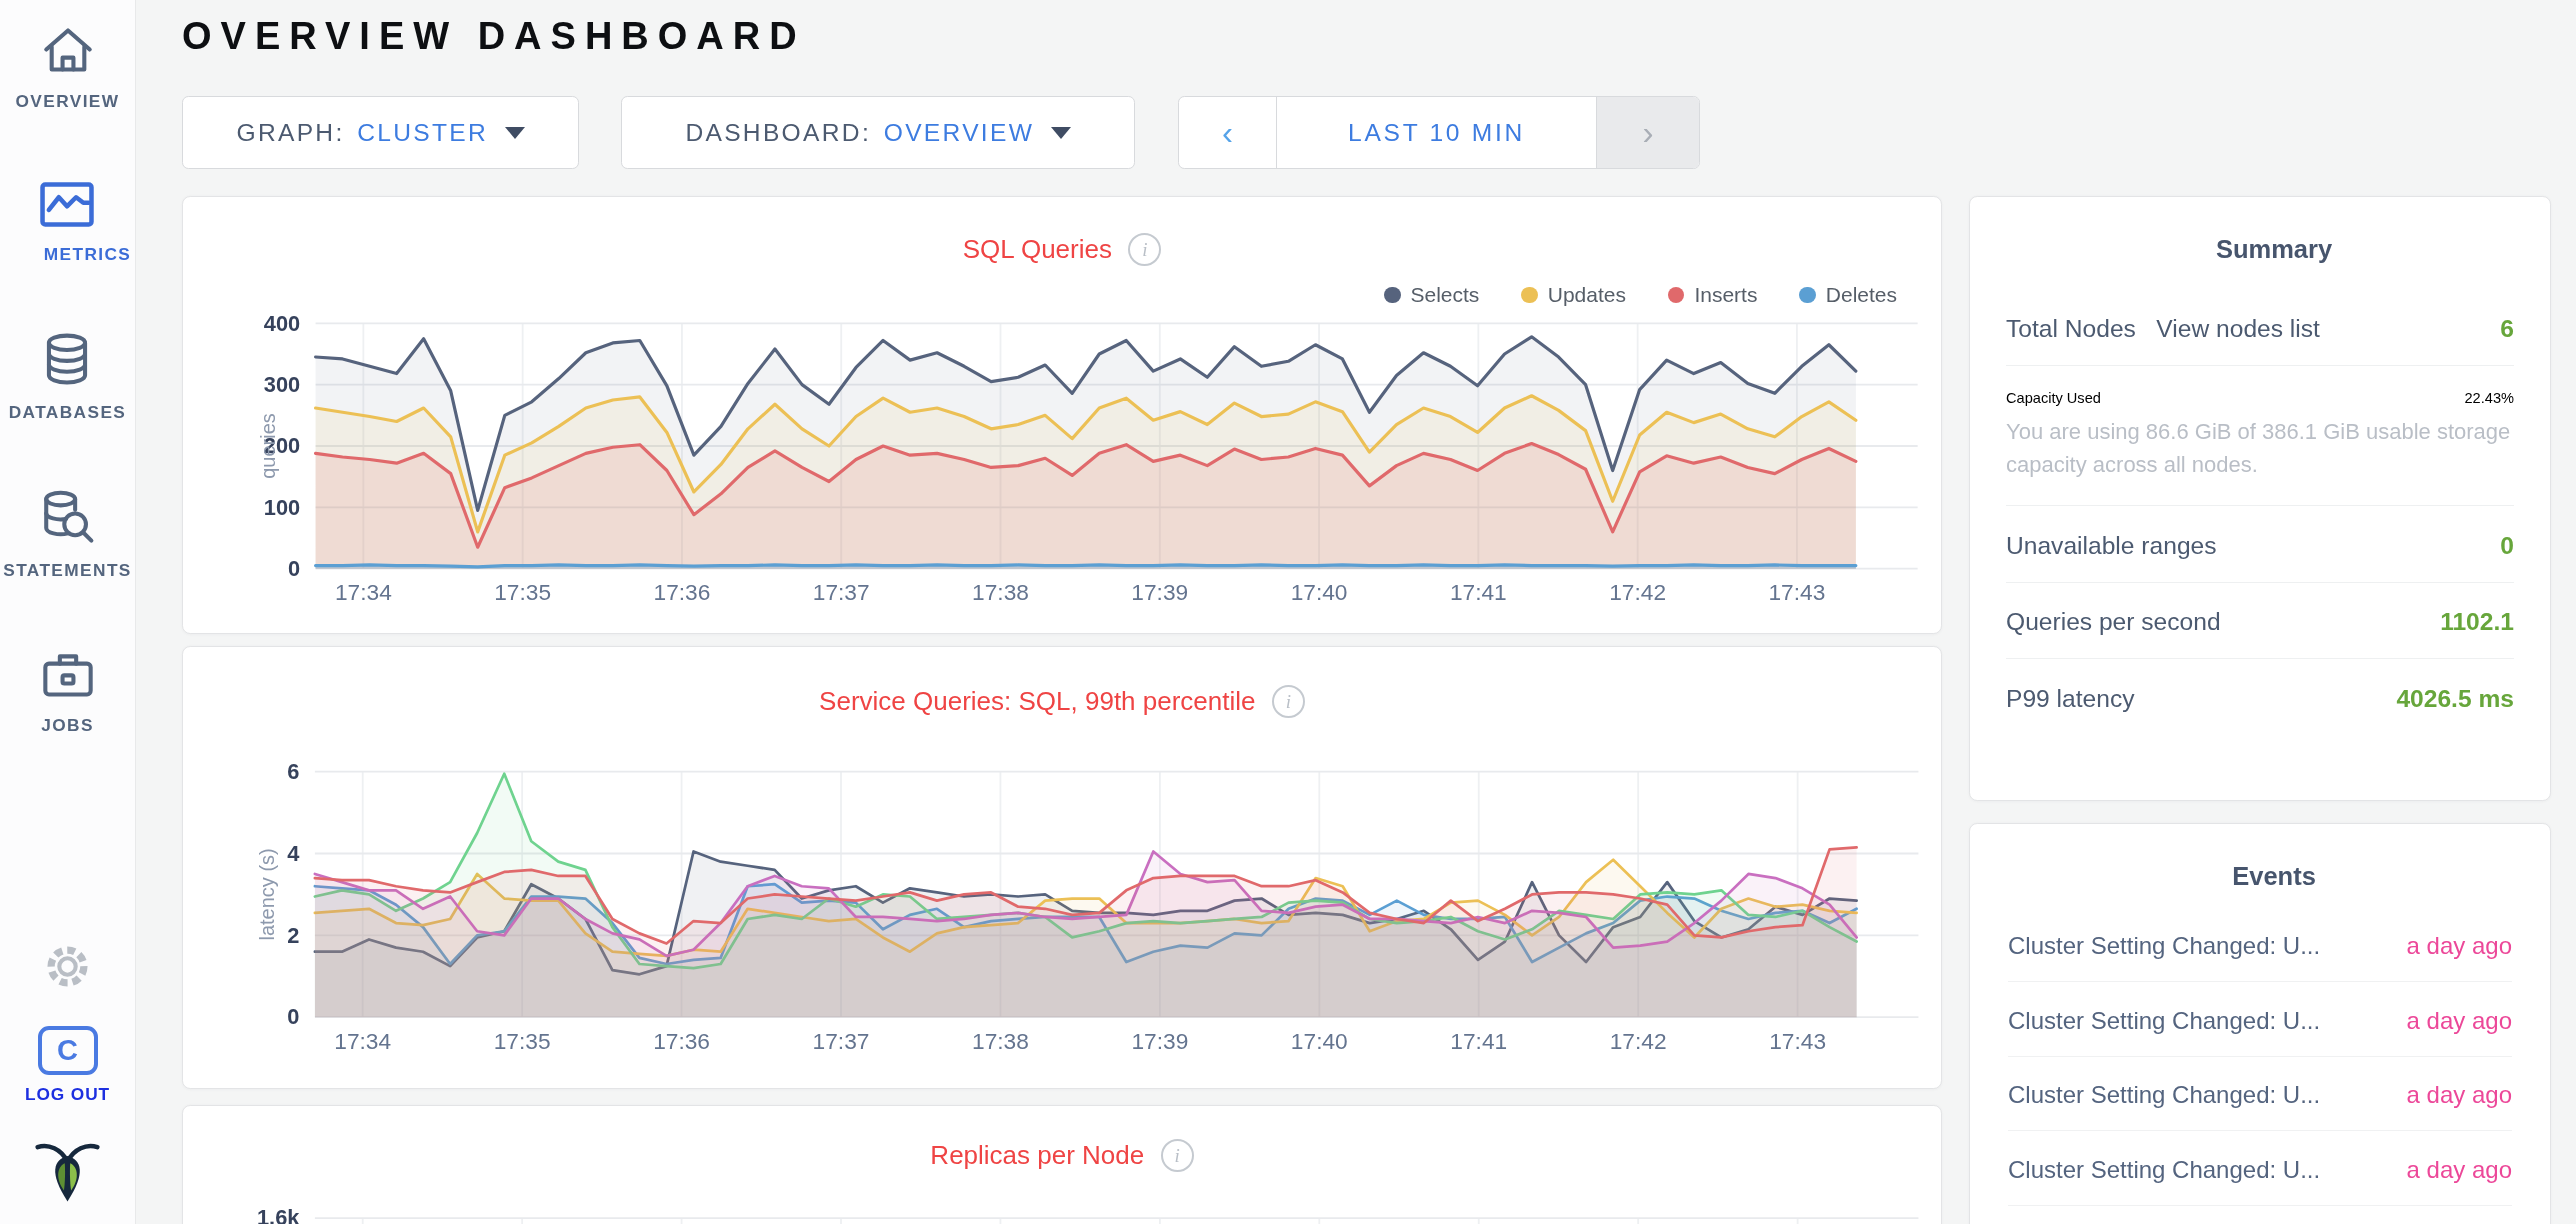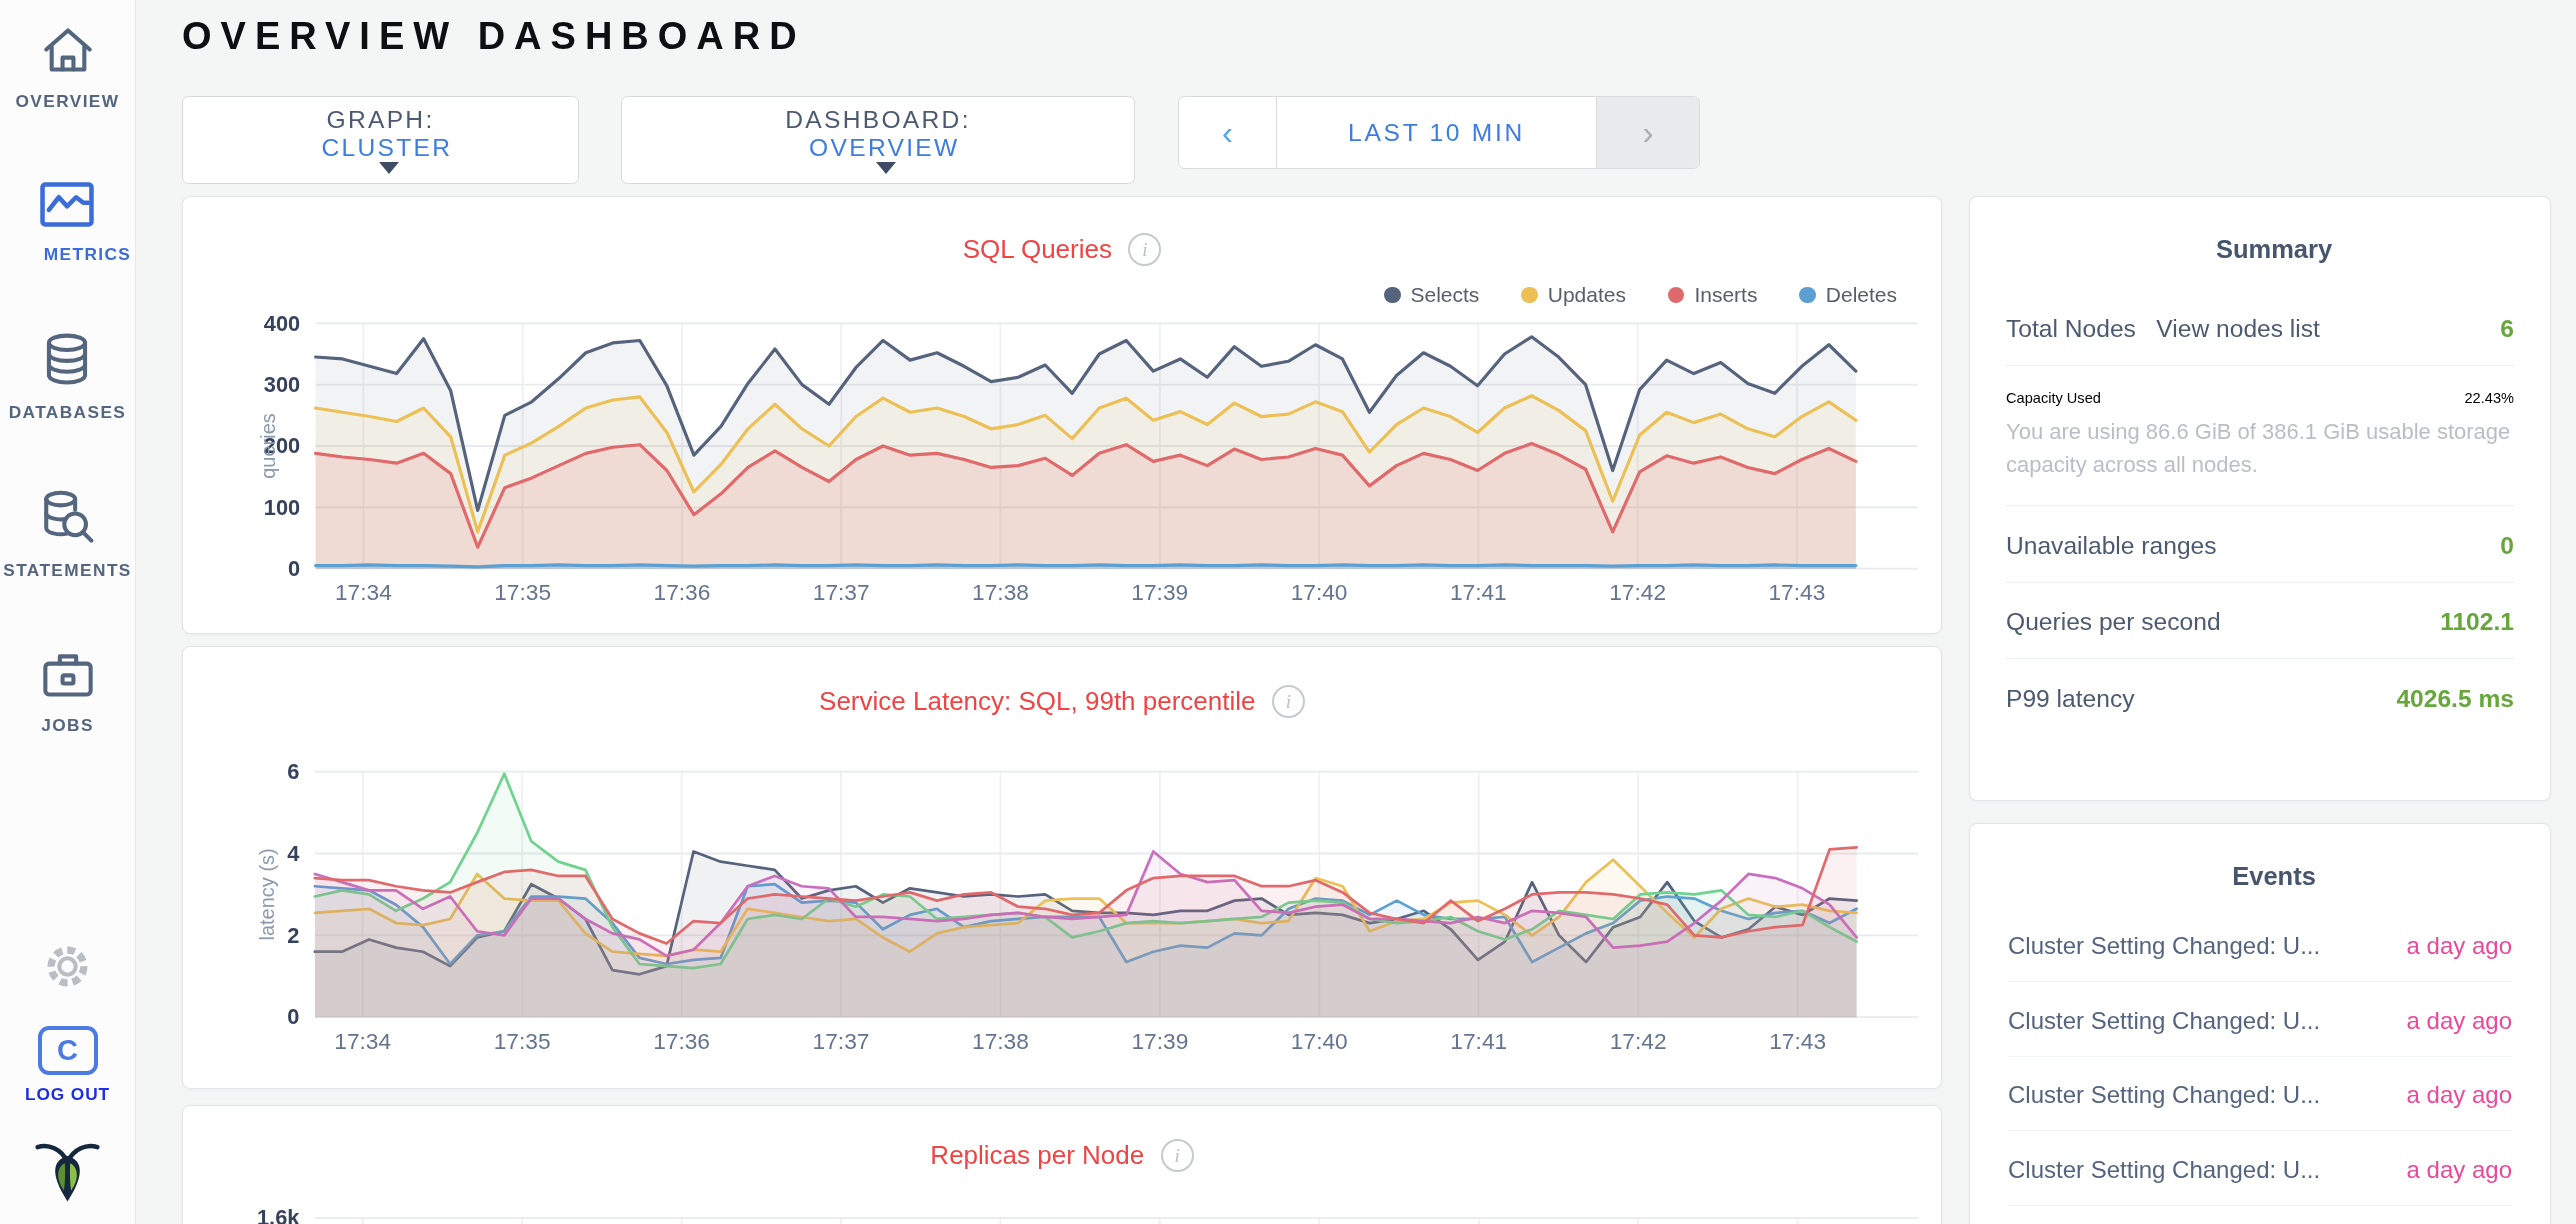--- a/index.html
+++ b/index.html
@@ -17,23 +17,23 @@
   .logout { display:flex; flex-direction:column; align-items:center; margin-bottom:33px; cursor:pointer; }
   .logout .cbox { width:60px; height:49px; border:4.5px solid #4a7ae2; border-radius:11px;
                   display:flex; align-items:center; justify-content:center;
                   color:#4a7ae2; font-size:29px; font-weight:bold; }
   .logout .lbl { margin-top:9px; font-size:17.3px; font-weight:bold; letter-spacing:0.9px; color:#1d2fe0; }
   .logo-wrap { margin-bottom:16.4px; }
 
   
   .page-title { position:absolute; left:182px; top:14.6px; font-size:38px; font-weight:600;
                 letter-spacing:9px; color:#0d0f12; }
-  .ctrl { position:absolute; top:96px; height:88px; background:#ffffff; border:1.8px solid #d8dadd;
+  .ctrl { position:absolute; top:96px; height:73px; background:#ffffff; border:1.8px solid #d8dadd;
           border-radius:6.4px; display:flex; align-items:center; justify-content:center;
-          font-size:24.6px; letter-spacing:2.3px; cursor:pointer;flex-direction:column; }
+          font-size:24.6px; letter-spacing:2.3px; cursor:pointer; }
   .ctrl .klabel { color:#4c5a70; }
   .ctrl .kvalue { color:#3d7ce0; margin-left:12.7px; }
   .caret { width:0; height:0; border-left:10px solid transparent; border-right:10px solid transparent;
            border-top:12px solid #3f4c63; margin-left:16.4px; }
   .timewidget { position:absolute; top:96px; left:1178px; width:522px; height:73px;
                 border:1.8px solid #d8dadd; border-radius:6.4px; background:#fff; display:flex; overflow:hidden; }
   .tw-seg { display:flex; align-items:center; justify-content:center; }
   .tw-prev { width:98px; border-right:1.8px solid #d8dadd; color:#55a3e9; font-size:33px; cursor:pointer; }
   .tw-label { flex:1; color:#3d7ce0; font-size:24.6px; letter-spacing:2.7px; cursor:pointer; }
   .tw-next { width:103px; border-left:1.8px solid #d8dadd; background:#e9eaec; color:#a9aeb6;
@@ -238,21 +238,21 @@
         <path d="M145.0 232.2 L174.7 236.9 L204.5 241.6 L234.2 247.0 L263.9 232.2 L293.7 263.9 L323.4 368.5 L353.2 284.1 L382.9 270.6 L412.6 252.4 L442.4 232.2 L472.1 223.4 L501.8 220.0 L531.6 259.1 L561.3 324.6 L591.1 294.3 L620.8 255.1 L650.5 228.1 L680.3 255.1 L710.0 274.0 L739.7 241.6 L769.5 221.4 L799.2 236.9 L828.9 232.2 L858.7 241.6 L888.4 255.1 L918.2 250.4 L947.9 240.3 L977.6 265.9 L1007.4 232.2 L1037.1 221.4 L1066.8 245.7 L1096.6 236.2 L1126.3 250.4 L1156.1 226.8 L1185.8 241.6 L1215.5 238.9 L1245.3 225.4 L1275.0 236.2 L1304.7 280.8 L1334.5 250.4 L1364.2 232.2 L1393.9 241.6 L1423.7 259.1 L1453.4 232.2 L1483.2 218.7 L1512.9 234.8 L1542.6 257.1 L1572.4 334.8 L1602.1 261.9 L1631.8 236.9 L1661.6 248.3 L1691.3 238.9 L1721.1 255.1 L1750.8 263.9 L1780.5 241.6 L1810.3 225.4 L1840.0 245.7" fill="none" stroke="#ecc055" stroke-width="3.5" stroke-linejoin="round" stroke-linecap="round"></path>
         <path d="M145.0 282.1 L174.7 286.1 L204.5 288.9 L234.2 292.9 L263.9 282.1 L293.7 304.4 L323.4 385.4 L353.2 319.9 L382.9 309.1 L412.6 295.6 L442.4 282.1 L472.1 275.4 L501.8 272.6 L531.6 301.0 L561.3 349.6 L591.1 326.6 L620.8 297.6 L650.5 279.4 L680.3 297.6 L710.0 313.1 L739.7 288.9 L769.5 274.0 L799.2 284.1 L828.9 282.1 L858.7 288.9 L888.4 297.6 L918.2 295.6 L947.9 287.5 L977.6 306.4 L1007.4 282.1 L1037.1 272.6 L1066.8 290.9 L1096.6 284.1 L1126.3 295.6 L1156.1 277.4 L1185.8 288.9 L1215.5 286.1 L1245.3 276.7 L1275.0 284.1 L1304.7 317.9 L1334.5 295.6 L1364.2 282.1 L1393.9 288.9 L1423.7 301.0 L1453.4 282.1 L1483.2 271.3 L1512.9 283.4 L1542.6 299.6 L1572.4 368.5 L1602.1 302.4 L1631.8 284.8 L1661.6 292.9 L1691.3 286.1 L1721.1 297.6 L1750.8 304.4 L1780.5 288.9 L1810.3 276.7 L1840.0 290.9 L 1840 409 L 145 409 Z" fill="#e0696b" fill-opacity="0.14" stroke="none"></path>
         <path d="M145.0 282.1 L174.7 286.1 L204.5 288.9 L234.2 292.9 L263.9 282.1 L293.7 304.4 L323.4 385.4 L353.2 319.9 L382.9 309.1 L412.6 295.6 L442.4 282.1 L472.1 275.4 L501.8 272.6 L531.6 301.0 L561.3 349.6 L591.1 326.6 L620.8 297.6 L650.5 279.4 L680.3 297.6 L710.0 313.1 L739.7 288.9 L769.5 274.0 L799.2 284.1 L828.9 282.1 L858.7 288.9 L888.4 297.6 L918.2 295.6 L947.9 287.5 L977.6 306.4 L1007.4 282.1 L1037.1 272.6 L1066.8 290.9 L1096.6 284.1 L1126.3 295.6 L1156.1 277.4 L1185.8 288.9 L1215.5 286.1 L1245.3 276.7 L1275.0 284.1 L1304.7 317.9 L1334.5 295.6 L1364.2 282.1 L1393.9 288.9 L1423.7 301.0 L1453.4 282.1 L1483.2 271.3 L1512.9 283.4 L1542.6 299.6 L1572.4 368.5 L1602.1 302.4 L1631.8 284.8 L1661.6 292.9 L1691.3 286.1 L1721.1 297.6 L1750.8 304.4 L1780.5 288.9 L1810.3 276.7 L1840.0 290.9" fill="none" stroke="#e0696b" stroke-width="3.5" stroke-linejoin="round" stroke-linecap="round"></path>
         <path d="M145.0 405.6 L174.7 405.6 L204.5 404.9 L234.2 405.6 L263.9 405.6 L293.7 406.3 L323.4 407.0 L353.2 405.6 L382.9 405.6 L412.6 404.9 L442.4 405.6 L472.1 405.6 L501.8 404.9 L531.6 405.6 L561.3 406.3 L591.1 405.6 L620.8 405.6 L650.5 404.9 L680.3 405.6 L710.0 405.6 L739.7 404.9 L769.5 405.6 L799.2 405.6 L828.9 404.9 L858.7 405.6 L888.4 405.6 L918.2 404.9 L947.9 405.6 L977.6 405.6 L1007.4 404.9 L1037.1 405.6 L1066.8 405.6 L1096.6 404.9 L1126.3 405.6 L1156.1 405.6 L1185.8 404.9 L1215.5 405.6 L1245.3 405.6 L1275.0 404.9 L1304.7 405.6 L1334.5 405.6 L1364.2 404.9 L1393.9 405.6 L1423.7 405.6 L1453.4 404.9 L1483.2 405.6 L1512.9 405.6 L1542.6 405.6 L1572.4 406.3 L1602.1 405.6 L1631.8 405.6 L1661.6 404.9 L1691.3 405.6 L1721.1 405.6 L1750.8 404.9 L1780.5 405.6 L1810.3 405.6 L1840.0 405.6 L 1840 409 L 145 409 Z" fill="#5b9fd3" fill-opacity="0.3" stroke="none"></path>
         <path d="M145.0 405.6 L174.7 405.6 L204.5 404.9 L234.2 405.6 L263.9 405.6 L293.7 406.3 L323.4 407.0 L353.2 405.6 L382.9 405.6 L412.6 404.9 L442.4 405.6 L472.1 405.6 L501.8 404.9 L531.6 405.6 L561.3 406.3 L591.1 405.6 L620.8 405.6 L650.5 404.9 L680.3 405.6 L710.0 405.6 L739.7 404.9 L769.5 405.6 L799.2 405.6 L828.9 404.9 L858.7 405.6 L888.4 405.6 L918.2 404.9 L947.9 405.6 L977.6 405.6 L1007.4 404.9 L1037.1 405.6 L1066.8 405.6 L1096.6 404.9 L1126.3 405.6 L1156.1 405.6 L1185.8 404.9 L1215.5 405.6 L1245.3 405.6 L1275.0 404.9 L1304.7 405.6 L1334.5 405.6 L1364.2 404.9 L1393.9 405.6 L1423.7 405.6 L1453.4 404.9 L1483.2 405.6 L1512.9 405.6 L1542.6 405.6 L1572.4 406.3 L1602.1 405.6 L1631.8 405.6 L1661.6 404.9 L1691.3 405.6 L1721.1 405.6 L1750.8 404.9 L1780.5 405.6 L1810.3 405.6 L1840.0 405.6" fill="none" stroke="#5b9fd3" stroke-width="3.5" stroke-linejoin="round" stroke-linecap="round"></path>
       </svg>
   </section>
 
   <section class="card" style="left:182px; top:646px; width:1760px; height:443px;">
     <div class="chart-title" style="top:38px;">
-      <span class="t">Service Latency: SQL, 99th percentile</span>
+      <span class="t">Service Queries: SQL, 99th percentile</span>
       <span class="info-icon">i</span>
     </div>
     <svg id="svg-lat" class="chart-svg" width="1760" height="443" viewBox="0 0 1935 487">
         <line x1="197.58531540847935" y1="137" x2="197.58531540847935" y2="407" stroke="#eef0f2" stroke-width="2"></line>
         <text x="197.58531540847935" y="442" text-anchor="middle" fill="#64748f" font-size="25" font-family="Liberation Sans, sans-serif">17:34</text>
         <line x1="372.86970010341224" y1="137" x2="372.86970010341224" y2="407" stroke="#eef0f2" stroke-width="2"></line>
         <text x="372.86970010341224" y="442" text-anchor="middle" fill="#64748f" font-size="25" font-family="Liberation Sans, sans-serif">17:35</text>
         <line x1="548.1540847983451" y1="137" x2="548.1540847983451" y2="407" stroke="#eef0f2" stroke-width="2"></line>
         <text x="548.1540847983451" y="442" text-anchor="middle" fill="#64748f" font-size="25" font-family="Liberation Sans, sans-serif">17:36</text>
         <line x1="723.438469493278" y1="137" x2="723.438469493278" y2="407" stroke="#eef0f2" stroke-width="2"></line>

